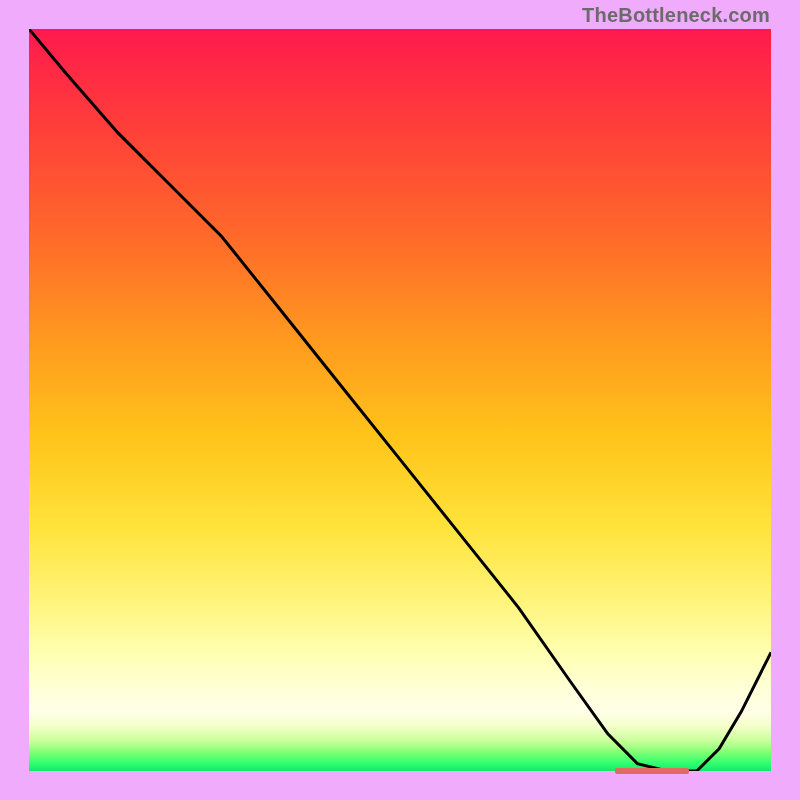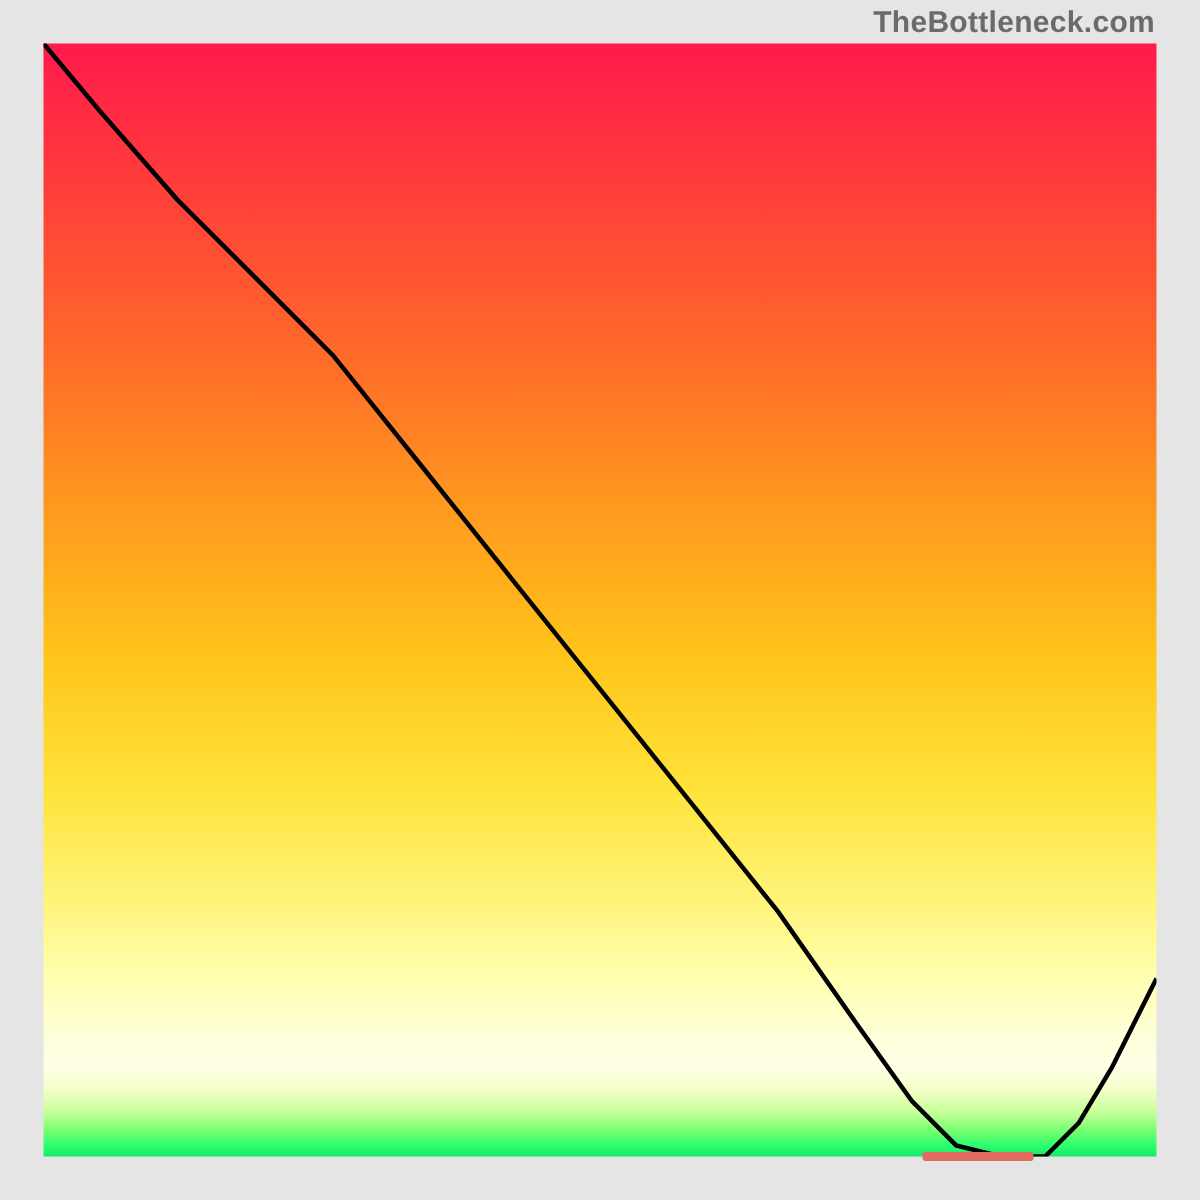--- a/index.html
+++ b/index.html
@@ -8,21 +8,21 @@
     width: 800px;
     height: 800px;
     background: #000;
     overflow: hidden;
     font-family: Arial, Helvetica, sans-serif;
   }
   .frame {
     position: relative;
     width: 800px;
     height: 800px;
-    background: #e5e5e5;
+    background: #f0abfc;
   }
   .plot-area {
     position: absolute;
     left: 29px;
     top: 29px;
     width: 742px;
     height: 742px;
     background: linear-gradient(
       to bottom,
       #ff1a4d 0%,

